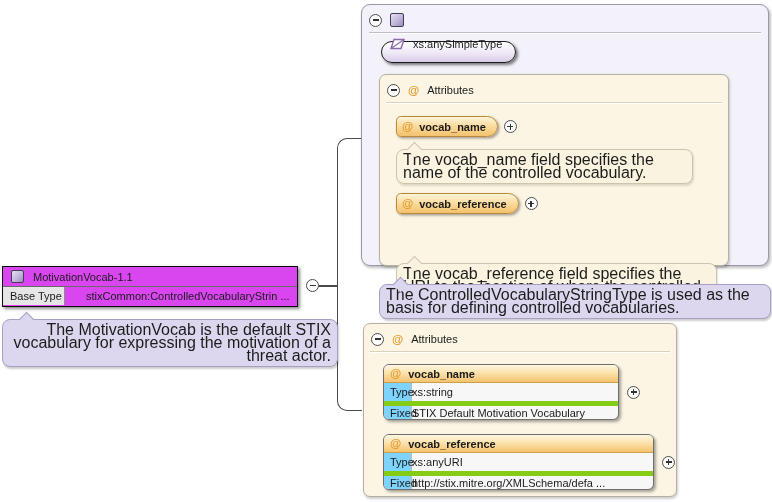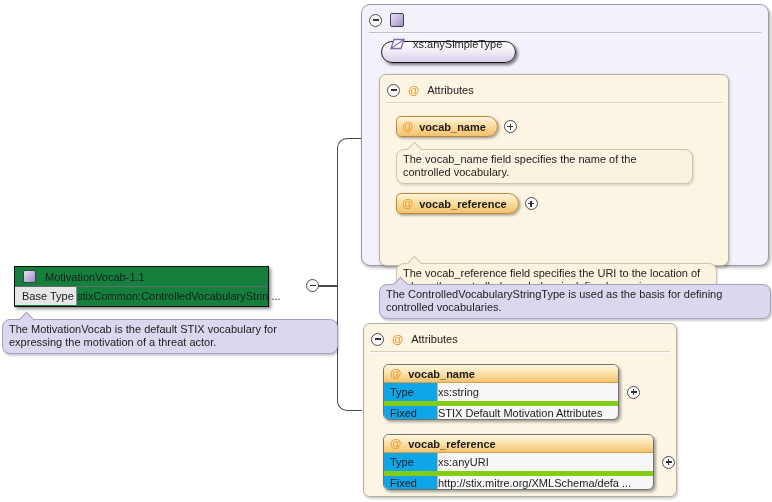--- a/index.html
+++ b/index.html
@@ -33,49 +33,49 @@
     content:""; position:absolute; left:2.5px; right:2.5px; top:50%;
     margin-top:-0.75px; height:1.5px; background:#333;
   }
   .circ.plus::after {
     content:""; position:absolute; top:2.5px; bottom:2.5px; left:50%;
     margin-left:-0.75px; width:1.5px; background:#333;
   }
 
   
   #main-node {
-    left:14px; top:266px; width:255px; height:41px;
-    background:#15803d; border:1.5px solid #0d0d0d;
+    left:2px; top:266px; width:296px; height:41px;
+    background:#d946ef; border:1.5px solid #0d0d0d;
     box-shadow:2px 2px 3px rgba(0,0,0,0.45);
   }
   #main-node .title-row {
     height:20px; display:flex; align-items:center; gap:9px;
     padding-left:8px; border-bottom:1px solid #6a6a6a;
   }
   #main-node .base-row { height:18px; display:flex; align-items:stretch; }
   #main-node .base-label {
     width:62px; background:#e6e6e6; border-right:1px solid #8d8d8d;
     display:flex; align-items:center; padding-left:7px; flex:none;
   }
   #main-node .base-value {
-    flex:1; display:flex; align-items:center; padding-left:0; white-space:nowrap;
+    flex:1; display:flex; align-items:center; padding-left:21px; white-space:nowrap;
   }
 
   .sq-icon {
     width:13px; height:13px; flex:none;
     border:1px solid #3e3e55; border-radius:2px;
     background:linear-gradient(135deg,#e6dff2 0%,#c3b5da 55%,#9c8bbd 100%);
   }
 
   
   .note {
     position:absolute;
     background:#dcd7ee; border:1px solid #a79fc4; border-radius:8px;
     padding:3px 6px 4px 6px;
-    font-size:11px; line-height:13px; color:#1c1c1c;
+    font-size:16px; line-height:13px; color:#1c1c1c;
     box-shadow:1px 1.5px 2px rgba(0,0,0,0.20);
   }
   .note.cream {
     background:#faf3df; border-color:#ccc5ae;
     box-shadow:1px 1.5px 2px rgba(0,0,0,0.12);
   }
   .ptr {
     position:absolute; width:11px; height:11px; top:-6px;
     transform:rotate(45deg);
     background:#dcd7ee; border-left:1px solid #a79fc4; border-top:1px solid #a79fc4;
@@ -135,21 +135,21 @@
   }
   .t-header {
     height:18px; display:flex; align-items:center; gap:7px;
     padding-left:6px; font-weight:bold;
     background:linear-gradient(180deg,#fdf6e0 0%,#fbe3ae 45%,#f5c36f 100%);
     border-bottom:1px solid #cfa04a; white-space:nowrap;
   }
   .t-row { height:18px; display:flex; }
   .t-row + .t-row { border-top:5px solid #84cc16; }
   .t-label {
-    width:54px; flex:none; background:#0ea5e9; border-right:1px solid #bcbcbc;
+    width:28px; flex:none; background:#7dd3fc; border-right:1px solid #bcbcbc;
     display:flex; align-items:center; padding-left:6px;
   }
   .t-value { flex:1; display:flex; align-items:center; padding-left:0; white-space:nowrap; }
 
   .para-icon { flex:none; }
 </style>
 </head>
 <body>
 
 <div class="abs" id="bracket"></div>
@@ -160,21 +160,21 @@
   <div class="title-row">
     <span class="sq-icon"></span>
     <span>MotivationVocab-1.1</span>
   </div>
   <div class="base-row">
     <span class="base-label">Base Type</span>
     <span class="base-value">stixCommon:ControlledVocabularyStrin ...</span>
   </div>
 </div>
 
-<div class="note" style="left:2px; top:319px; width:336px;">
+<div class="note" style="left:2px; top:319px; width:336px;text-align:right;">
   <div class="ptr" style="left:18px;"></div>
   <span>The MotivationVocab is the default STIX vocabulary for expressing the motivation of a threat actor.</span>
 </div>
 
 <div class="abs" id="restriction-panel">
   <div class="panel-header">
     <span class="circ"></span>
     <span class="sq-icon" style="width:14px;height:14px;"></span>
   </div>
   <div class="sep" style="left:7px; right:7px; top:27px;"></div>
@@ -241,21 +241,21 @@
       <div class="t-header">
         <span class="at">@</span>
         <span>vocab_name</span>
       </div>
       <div class="t-row">
         <span class="t-label">Type</span>
         <span class="t-value">xs:string</span>
       </div>
       <div class="t-row">
         <span class="t-label">Fixed</span>
-        <span class="t-value">STIX Default Motivation Attributes</span>
+        <span class="t-value">STIX Default Motivation Vocabulary</span>
       </div>
     </div>
     <span class="circ plus"></span>
   </div>
 
   <div class="attr-table-row" style="left:19px; top:110px;">
     <div class="attr-table" style="width:271px;">
       <div class="t-header">
         <span class="at">@</span>
         <span>vocab_reference</span>

